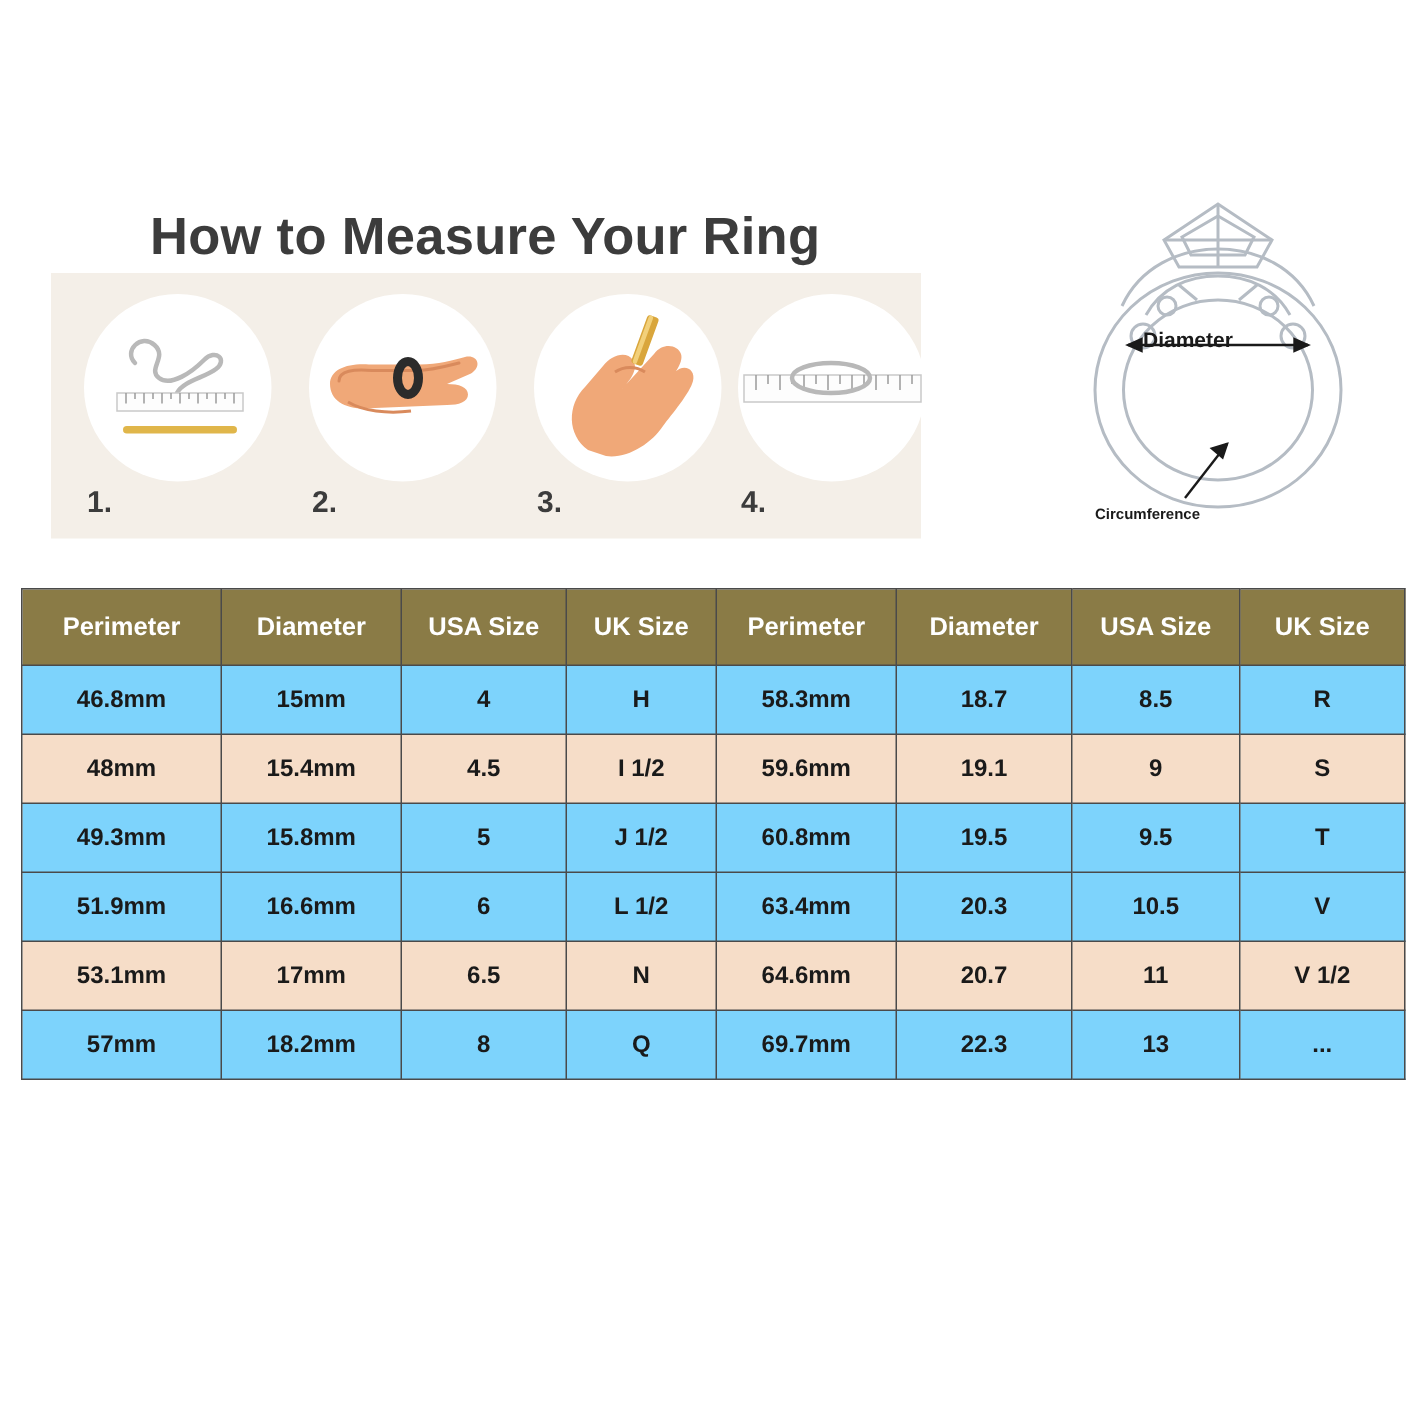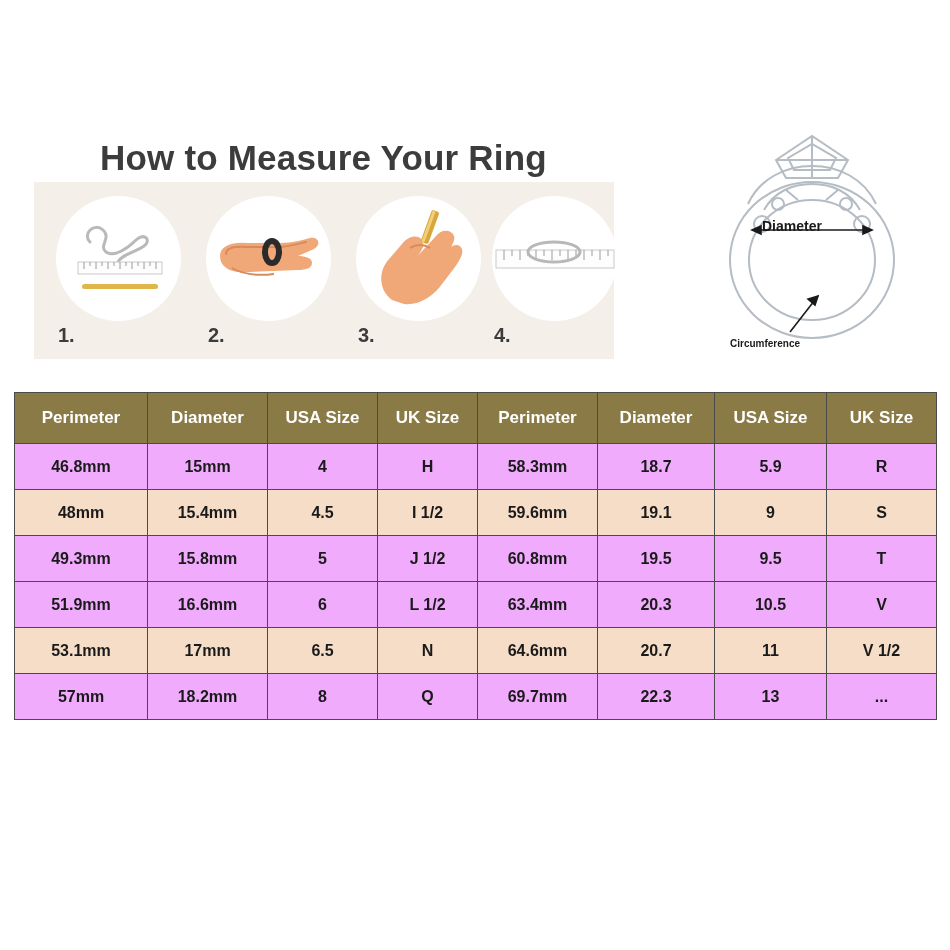--- a/index.html
+++ b/index.html
@@ -119,21 +119,21 @@
   }
   .size-table thead th {
     background: #8a7b46;
     color: #ffffff;
     font-size: 17px;
     height: 48px;
     border-color: #4a4a4a;
     margin-left: 48px;
   }
   .size-table tbody tr.odd td {
-    background: #f0abfc;
+    background: #7dd3fc;
   }
   .size-table tbody tr.even td {
     background: #f6ddc8;
   }
   
   col.c0 { width: 133px; }
   col.c1 { width: 120px; }
   col.c2 { width: 110px; }
   col.c3 { width: 100px; }
   col.c4 { width: 120px; }
@@ -294,21 +294,21 @@
     </tr>
   </thead>
   <tbody>
     <tr class="odd">
       <td>46.8mm</td>
       <td>15mm</td>
       <td>4</td>
       <td>H</td>
       <td>58.3mm</td>
       <td>18.7</td>
-      <td>5.9</td>
+      <td>8.5</td>
       <td>R</td>
     </tr>
     <tr class="even">
       <td>48mm</td>
       <td>15.4mm</td>
       <td>4.5</td>
       <td>I 1/2</td>
       <td>59.6mm</td>
       <td>19.1</td>
       <td>9</td>

